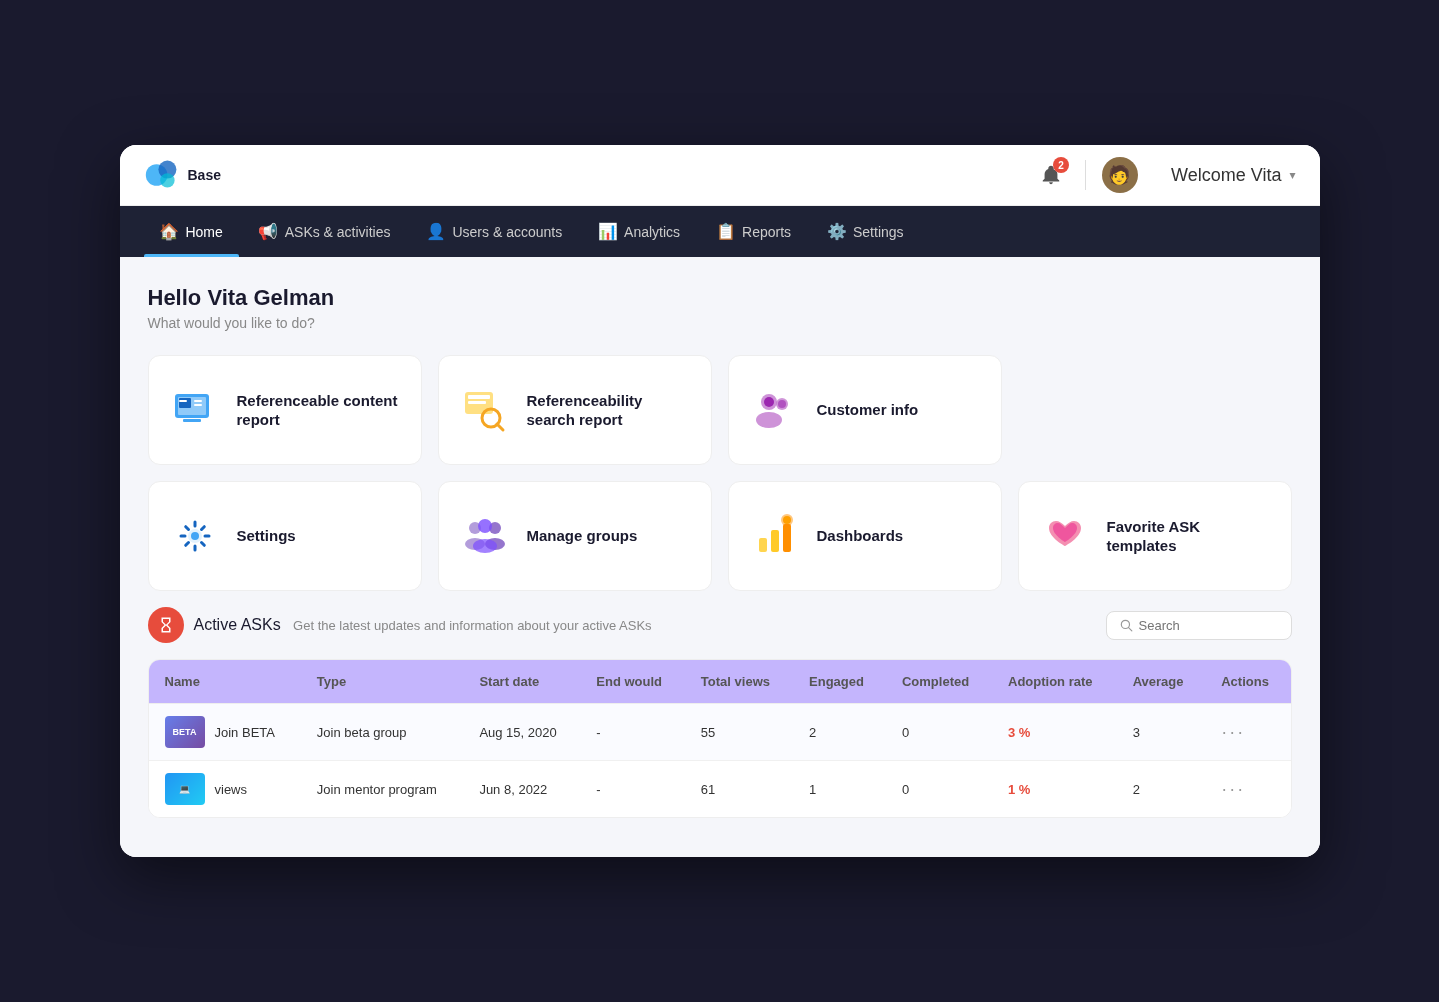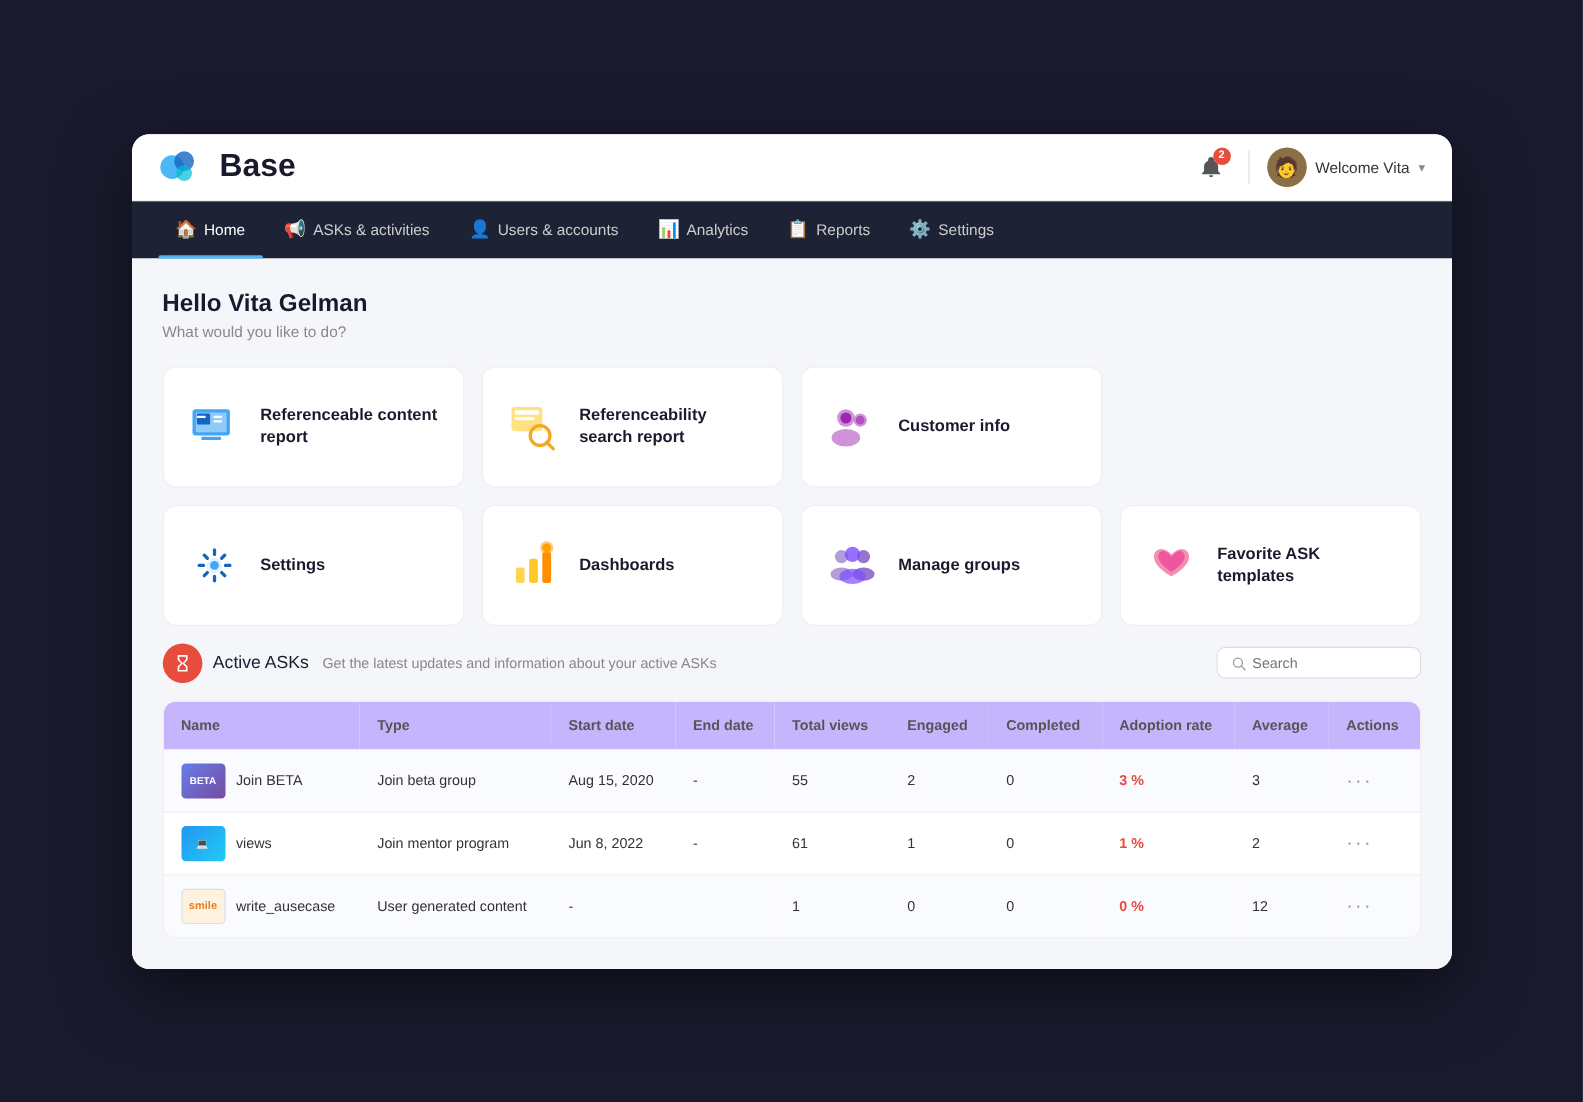--- a/index.html
+++ b/index.html
@@ -31,24 +31,23 @@
     .logo-area {
       display: flex;
       align-items: center;
       gap: 8px;
     }
     .logo-icon {
       width: 36px;
       height: 36px;
     }
     .logo-text {
-      font-size: 29px;
+      font-size: 14px;
       font-weight: 700;
       color: #1a1a2e;
-      margin-left: 12px;
     }
     .top-right {
       display: flex;
       align-items: center;
       gap: 16px;
     }
     .notification-btn {
       position: relative;
       cursor: pointer;
       width: 36px;
@@ -87,22 +86,23 @@
       height: 36px;
       border-radius: 50%;
       background: #8B6F47;
       overflow: hidden;
       display: flex;
       align-items: center;
       justify-content: center;
       font-size: 18px;
     }
     .welcome-text {
-      font-size: 14px;
+      font-size: 18px;
       color: #333;
+      margin-left: 25px;
     }
     
     .nav-bar {
       background: #1e2235;
       padding: 0 24px;
       display: flex;
       align-items: center;
       gap: 4px;
     }
     .nav-item {
@@ -426,42 +426,42 @@
             <circle cx="26" cy="26" r="4" fill="#42a5f5"></circle>
             <path d="M26 12v4M26 36v4M12 26h4M36 26h4M16.7 16.7l2.8 2.8M32.5 32.5l2.8 2.8M35.3 16.7l-2.8 2.8M19.5 32.5l-2.8 2.8" stroke="#1565C0" stroke-width="3" stroke-linecap="round"></path>
           </svg>
         </div>
         <span class="card-label">Settings</span>
       </div>
 
       <div class="card">
         <div class="card-icon">
           <svg width="52" height="52" viewBox="0 0 52 52" fill="none">
-            <rect x="10" y="28" width="8" height="14" rx="2" fill="#ffd54f"></rect>
-            <rect x="22" y="20" width="8" height="22" rx="2" fill="#ffca28"></rect>
-            <rect x="34" y="14" width="8" height="28" rx="2" fill="#ff8f00"></rect>
-            <circle cx="38" cy="10" r="6" fill="#ff8f00" opacity="0.5"></circle>
-            <circle cx="38" cy="10" r="4" fill="#ffa000"></circle>
-          </svg>
-        </div>
-        <span class="card-label">Dashboards</span>
-      </div>
-
-      <div class="card">
-        <div class="card-icon">
-          <svg width="52" height="52" viewBox="0 0 52 52" fill="none">
             <circle cx="16" cy="18" r="6" fill="#b39ddb"></circle>
             <circle cx="36" cy="18" r="6" fill="#9575cd"></circle>
             <circle cx="26" cy="16" r="7" fill="#7c4dff" opacity="0.8"></circle>
             <ellipse cx="16" cy="34" rx="10" ry="6" fill="#b39ddb"></ellipse>
             <ellipse cx="36" cy="34" rx="10" ry="6" fill="#9575cd"></ellipse>
             <ellipse cx="26" cy="36" rx="12" ry="7" fill="#7c4dff" opacity="0.7"></ellipse>
           </svg>
         </div>
         <span class="card-label">Manage groups</span>
+      </div>
+
+      <div class="card">
+        <div class="card-icon">
+          <svg width="52" height="52" viewBox="0 0 52 52" fill="none">
+            <rect x="10" y="28" width="8" height="14" rx="2" fill="#ffd54f"></rect>
+            <rect x="22" y="20" width="8" height="22" rx="2" fill="#ffca28"></rect>
+            <rect x="34" y="14" width="8" height="28" rx="2" fill="#ff8f00"></rect>
+            <circle cx="38" cy="10" r="6" fill="#ff8f00" opacity="0.5"></circle>
+            <circle cx="38" cy="10" r="4" fill="#ffa000"></circle>
+          </svg>
+        </div>
+        <span class="card-label">Dashboards</span>
       </div>
 
       <div class="card">
         <div class="card-icon">
           <svg width="52" height="52" viewBox="0 0 52 52" fill="none">
             <path d="M26 36C26 36 10 28 10 18C10 14 13 11 17 11C20 11 23 13 26 16C29 13 32 11 35 11C39 11 42 14 42 18C42 28 26 36 26 36Z" fill="#f48fb1"></path>
             <path d="M26 32C26 32 14 25 14 18C14 15 16 13 19 13C21 13 23 15 26 18C29 15 31 13 33 13C36 13 38 15 38 18C38 25 26 32 26 32Z" fill="#e91e8c" opacity="0.5"></path>
           </svg>
         </div>
         <span class="card-label">Favorite ASK templates</span>
@@ -489,21 +489,21 @@
       </div>
     </div>
 
     <div class="table-container">
       <table>
         <thead>
           <tr>
             <th>Name</th>
             <th>Type</th>
             <th>Start date</th>
-            <th>End date</th>
+            <th>End would</th>
             <th>Total views</th>
             <th>Engaged</th>
             <th>Completed</th>
             <th>Adoption rate</th>
             <th>Average</th>
             <th>Actions</th>
           </tr>
         </thead>
         <tbody id="table-body">
         <tr>
@@ -533,34 +533,17 @@
       <td>Join mentor program</td>
       <td>Jun 8, 2022</td>
       <td>-</td>
       <td>61</td>
       <td>1</td>
       <td>0</td>
       <td class="adoption-red">1 %</td>
       <td>2</td>
       <td><span class="actions-dots">···</span></td>
     </tr>
-            <tr>
-      <td>
-        <div class="name-cell">
-          <div class="img-placeholder img-smile" style="font-size:10px;">smile</div>
-          <span>write_ausecase</span>
-        </div>
-      </td>
-      <td>User generated content</td>
-      <td>-</td>
-      <td></td>
-      <td>1</td>
-      <td>0</td>
-      <td>0</td>
-      <td class="adoption-red">0 %</td>
-      <td>12</td>
-      <td><span class="actions-dots">···</span></td>
-    </tr>
           </tbody>
       </table>
     </div>
   </div>
 </div>
 
 </body></html>

